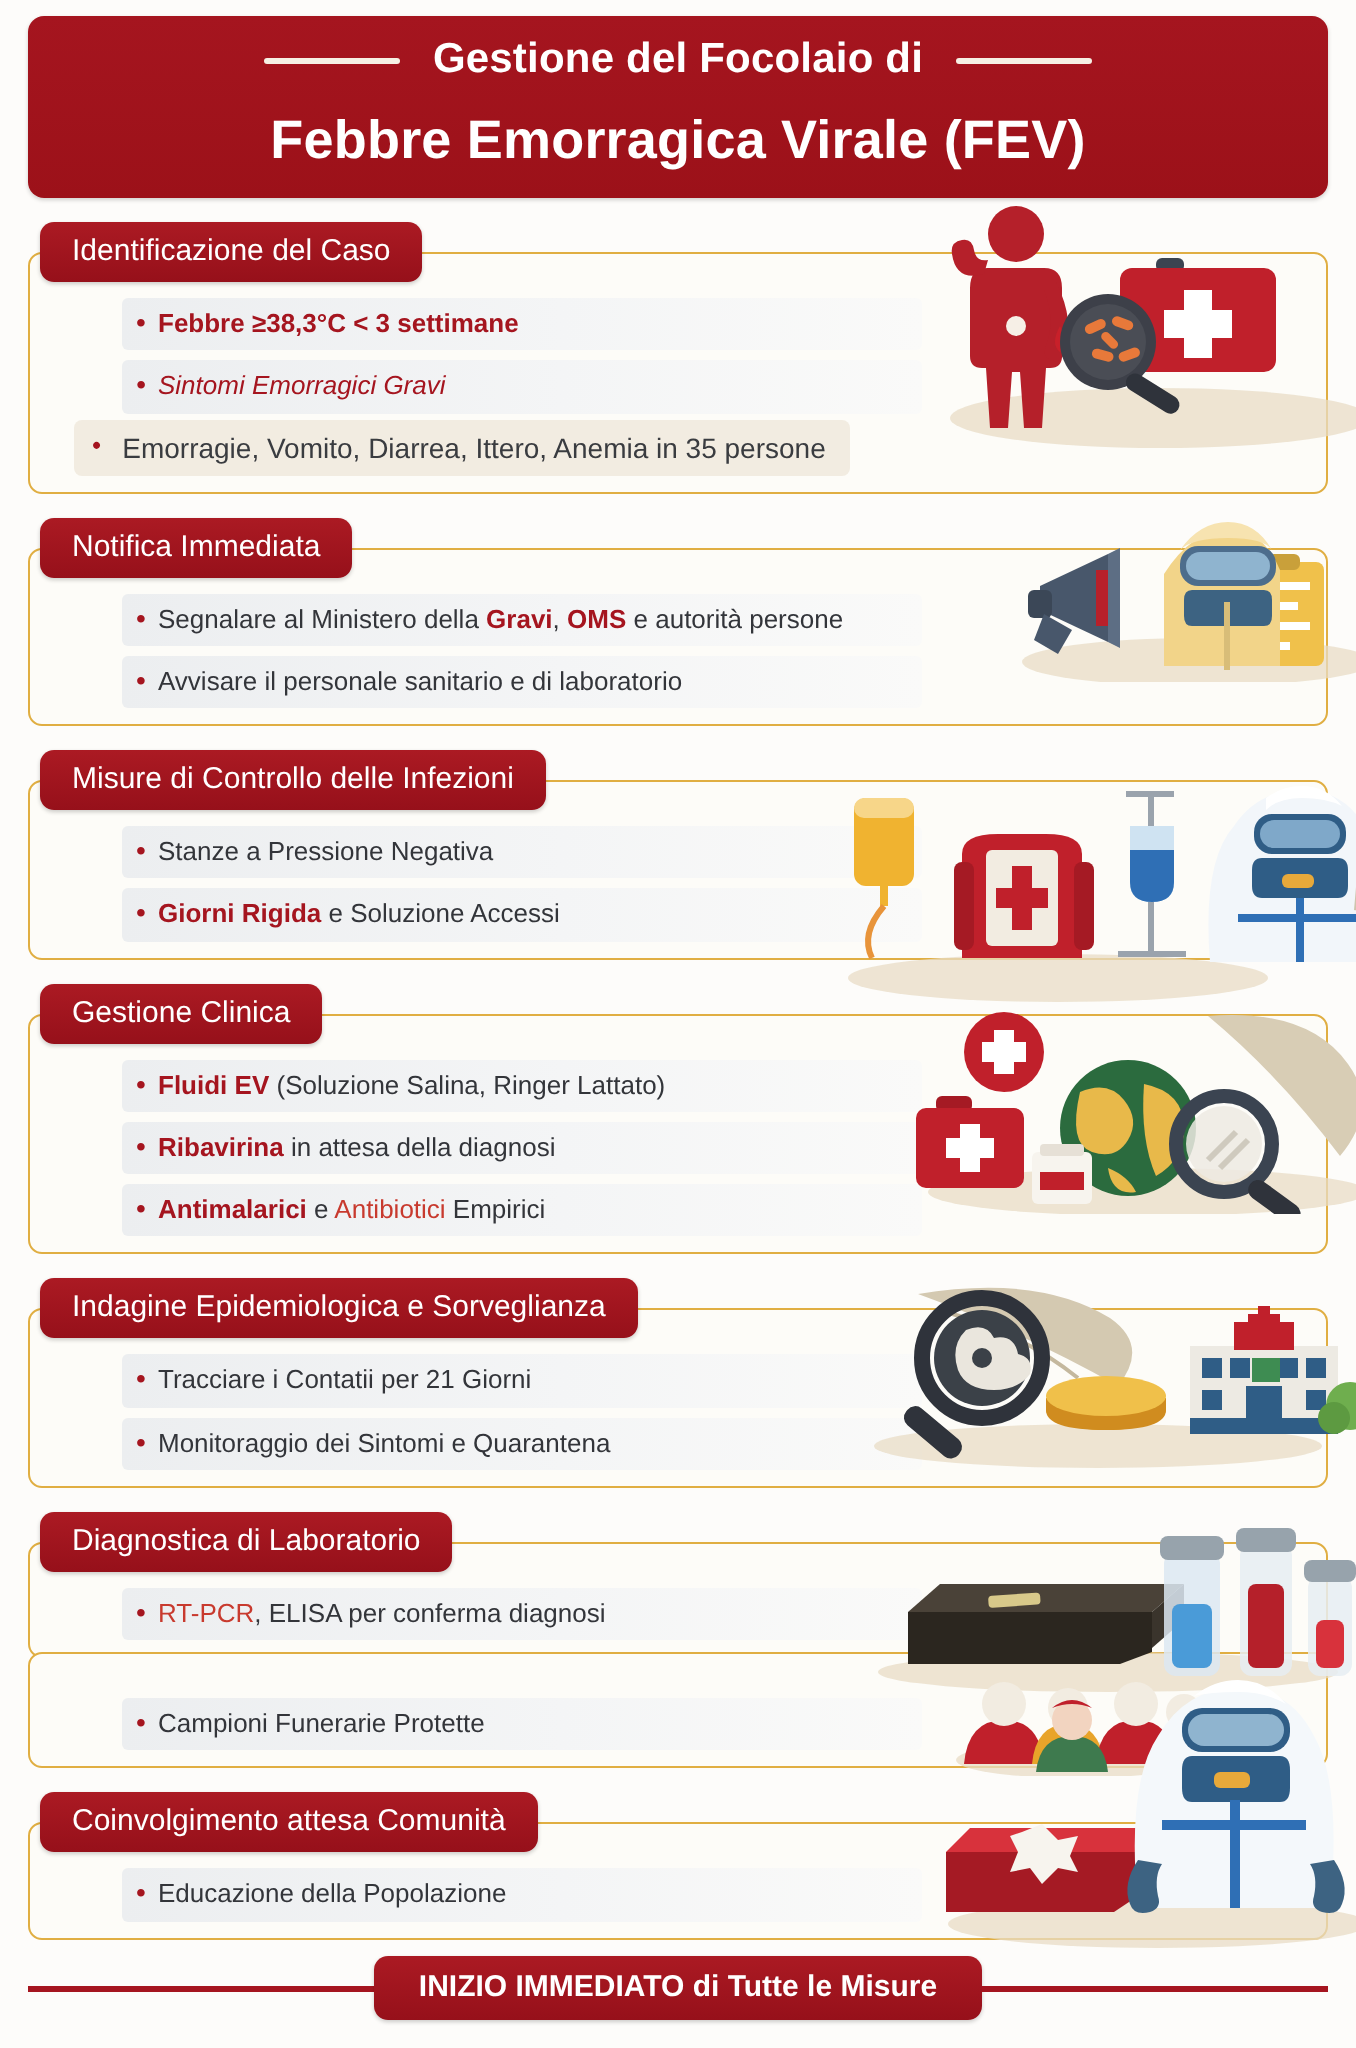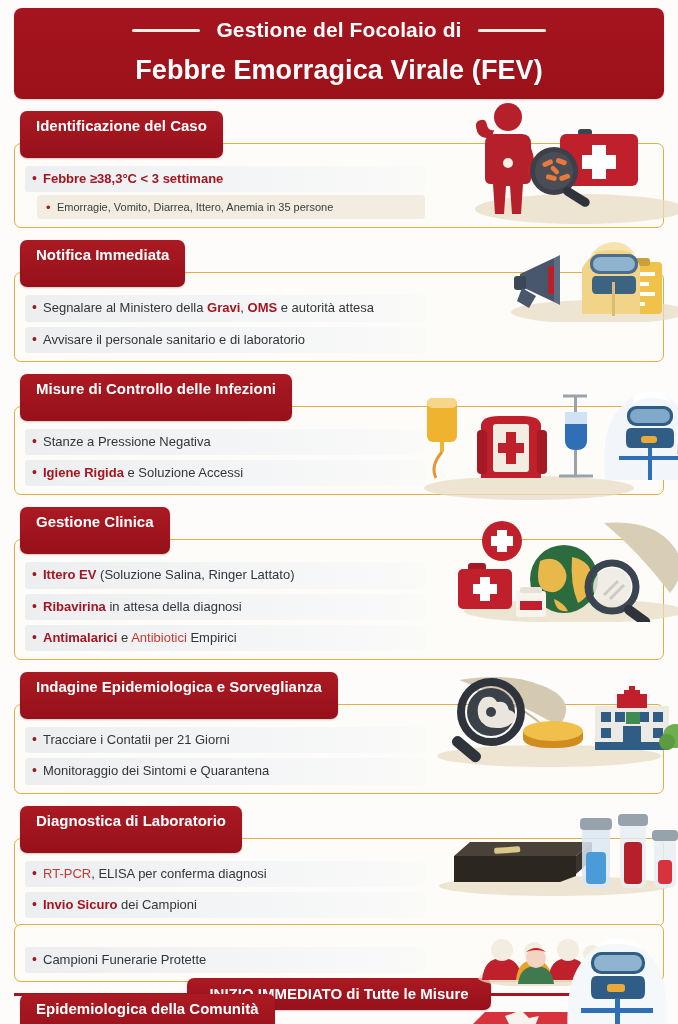--- a/index.html
+++ b/index.html
@@ -28,22 +28,22 @@
   .header-line2 {
     color:#fff; font-size:27px; font-weight:bold; margin-top:13px; letter-spacing:.1px;
   }
 
   
   .section { position:relative; margin-top:12px; }
   .sec-pill {
     position:relative; z-index:5;
     display:inline-block;
     background:linear-gradient(180deg,#ab1a23 0%, #96101a 100%);
-    color:#fff; font-size:15px; font-weight:bold;
-    padding:6px 16px 24px 16px;
+    color:#fff; font-size:15px; font-weight:normal;
+    padding:6px 16px 7px 16px;
     border-radius:7px;
     box-shadow:0 1px 2px rgba(0,0,0,.2);
     margin-left:6px;
   }
   .sec-box {
     position:relative;
     margin-top:-15px;
     border:1.6px solid #e0ae42;
     border-radius:7px;
     background:#fdfcf8;
@@ -53,39 +53,39 @@
   .bullets { position:relative; z-index:3; }
   .bullet {
     position:relative;
     font-size:13px; color:#33353a;
     padding:5px 8px 5px 18px;
     background:linear-gradient(90deg,#eceef0 0%, #f4f5f6 55%, #fafaf9 100%);
     border-radius:3px;
     margin-bottom:5px;
     line-height:1.25;
     max-width:400px;
-    white-space:nowrap; overflow:hidden;
+    white-space:nowrap; overflow:hidden;margin-left:36px;
   }
   .bullet:last-child { margin-bottom:0; }
   .bullet::before {
     content:"•"; position:absolute; left:7px; top:4px;
     color:#a5151f; font-size:14px; line-height:1.25;
   }
   .bullet .hl { color:#a5151f; font-weight:bold; }
   .bullet .hl2 { color:#c83a2e; font-weight:normal; }
   .bullet.em { font-style:italic; color:#a5151f; }
   .sub-bullet {
     position:relative; z-index:3;
     margin-left:12px; margin-top:3px;
     background:#f2ece1;
     border-radius:4px;
-    font-size:11px; color:#3a3c40;
+    font-size:14px; color:#3a3c40;
     padding:6px 8px 6px 20px;
     max-width:388px;
-    white-space:nowrap; overflow:hidden;
+    white-space:nowrap; overflow:hidden;text-align:center;
   }
   .sub-bullet::before {
     content:"•"; position:absolute; left:9px; top:5px;
     color:#a5151f; font-size:13px;
   }
 
   
   .footer {
     position:absolute; left:14px; right:14px; bottom:22px;
     display:flex; align-items:center; justify-content:center;
@@ -115,20 +115,21 @@
       <span class="rule"></span>
     </div>
     <div class="header-line2">Febbre Emorragica Virale (FEV)</div>
   </div>
 
   <div class="section">
     <span class="sec-pill">Identificazione del Caso</span>
     <div class="sec-box">
       <div class="bullets">
         <div class="bullet"><span class="hl">Febbre ≥38,3°C &lt; 3 settimane</span></div>
+        <div class="bullet em">Sintomi Emorragici Gravi</div>
       </div>
       <div class="sub-bullet">Emorragie, Vomito, Diarrea, Ittero, Anemia in 35 persone</div>
     </div>
     <svg class="art" style="left:448px; top:-10px;" width="225" height="125" viewBox="0 0 225 125">
       <ellipse class="shadow-ellipse" cx="118" cy="108" rx="105" ry="15"></ellipse>
       <g fill="#b5202a">
         <circle cx="46" cy="16" r="14"></circle>
         <path d="M32 33 h28 q9 0 9 10 v34 q0 6 -6 6 h-2 l-2 30 h-9 l-2 -28 h-4 l-2 28 h-9 l-2 -30 h-2 q-6 0 -6 -6 v-34 q0 -10 9 -10z"></path>
         <path d="M30 36 q-14 4 -16 -10 q-1 -6 5 -7 q5 -1 6 5 q1 6 7 5z"></path>
         <path d="M66 40 q10 20 4 36 q-2 5 -7 3 q-4 -2 -2 -7 q5 -13 -1 -28z"></path>
@@ -153,21 +154,21 @@
         </g>
         <rect x="104" y="84" width="30" height="9" rx="4.5" fill="#2f333b" transform="rotate(32 104 84)"></rect>
       </g>
     </svg>
   </div>
 
   <div class="section">
     <span class="sec-pill">Notifica Immediata</span>
     <div class="sec-box">
       <div class="bullets">
-        <div class="bullet"><span>Segnalare al Ministero della </span><span class="hl">Gravi</span><span>, </span><span class="hl">OMS</span><span> e autorità attesa</span></div>
+        <div class="bullet"><span>Segnalare al Ministero della </span><span class="hl">Gravi</span><span>, </span><span class="hl">OMS</span><span> e autorità persone</span></div>
         <div class="bullet">Avvisare il personale sanitario e di laboratorio</div>
       </div>
     </div>
     <svg class="art" style="left:490px; top:-8px;" width="185" height="90" viewBox="0 0 185 90">
       <ellipse class="shadow-ellipse" cx="95" cy="80" rx="88" ry="12"></ellipse>
       <g>
         <rect x="118" y="30" width="40" height="52" rx="4" fill="#f0c14b"></rect>
         <rect x="130" y="26" width="16" height="8" rx="3" fill="#c9a03a"></rect>
         <g fill="#fff">
             <rect x="125" y="40" width="26" height="4"></rect>
@@ -192,21 +193,21 @@
         <path d="M18 56 l14 8 l-7 12 l-12 -7z" fill="#48576b"></path>
       </g>
     </svg>
   </div>
 
   <div class="section">
     <span class="sec-pill">Misure di Controllo delle Infezioni</span>
     <div class="sec-box">
       <div class="bullets">
         <div class="bullet">Stanze a Pressione Negativa</div>
-        <div class="bullet"><span class="hl">Igiene Rigida</span><span> e Soluzione Accessi</span></div>
+        <div class="bullet"><span class="hl">Giorni Rigida</span><span> e Soluzione Accessi</span></div>
       </div>
     </div>
     <svg class="art" style="left:405px; top:16px;" width="270" height="110" viewBox="0 0 270 110">
       <ellipse class="shadow-ellipse" cx="110" cy="98" rx="105" ry="12"></ellipse>
       <g>
         <rect x="8" y="8" width="30" height="44" rx="6" fill="#f0b330"></rect>
         <rect x="8" y="8" width="30" height="10" rx="5" fill="#f7d689"></rect>
         <path d="M23 52 v10" stroke="#f0b330" stroke-width="4"></path>
         <path d="M23 62 q-12 14 -6 26" stroke="#e8943a" stroke-width="3" fill="none"></path>
       </g>
@@ -236,21 +237,21 @@
         <rect x="222" y="46" width="16" height="7" rx="3" fill="#e8a93a"></rect>
       </g>
       <path d="M262 18 q16 -6 20 8 q4 14 -4 28 q-6 12 -20 10z" fill="#cfc4ad"></path>
     </svg>
   </div>
 
   <div class="section">
     <span class="sec-pill">Gestione Clinica</span>
     <div class="sec-box">
       <div class="bullets">
-        <div class="bullet"><span class="hl">Ittero EV</span><span> (Soluzione Salina, Ringer Lattato)</span></div>
+        <div class="bullet"><span class="hl">Fluidi EV</span><span> (Soluzione Salina, Ringer Lattato)</span></div>
         <div class="bullet"><span class="hl">Ribavirina</span><span> in attesa della diagnosi</span></div>
         <div class="bullet"><span class="hl">Antimalarici</span><span> e </span><span class="hl2">Antibiotici</span><span> Empirici</span></div>
       </div>
     </div>
     <svg class="art" style="left:440px; top:10px;" width="235" height="105" viewBox="0 0 235 105">
       <ellipse class="shadow-ellipse" cx="120" cy="94" rx="110" ry="12"></ellipse>
       <path d="M150 6 q50 -4 70 24 q16 22 -4 46 q-30 -40 -66 -70z" fill="#d8cdb5"></path>
       <g>
         <circle cx="48" cy="24" r="20" fill="#c0202b"></circle>
         <rect x="43" y="13" width="10" height="22" fill="#fff"></rect>
@@ -326,21 +327,20 @@
         <circle cx="238" cy="70" r="8" fill="#5d9a41"></circle>
       </g>
     </svg>
   </div>
 
   <div class="section">
     <span class="sec-pill">Diagnostica di Laboratorio</span>
     <div class="sec-box">
       <div class="bullets">
         <div class="bullet"><span class="hl2">RT-PCR</span><span>, ELISA per conferma diagnosi</span></div>
-        <div class="bullet"><span class="hl">Invio Sicuro</span><span> dei Campioni</span></div>
       </div>
     </div>
     <svg class="art" style="left:420px; top:2px;" width="250" height="88" viewBox="0 0 250 88">
       <ellipse class="shadow-ellipse" cx="120" cy="78" rx="115" ry="10"></ellipse>
       <g>
         <path d="M20 48 l16 -14 h122 l-16 14 z" fill="#4a4238"></path>
         <path d="M20 48 h122 v20 l-16 6 h-106 z" fill="#2b261f"></path>
         <path d="M142 48 l16 -14 v18 l-16 14z" fill="#3a342c"></path>
         <rect x="60" y="40" width="26" height="6" rx="2" fill="#d8c98a" transform="rotate(-4 60 40)"></rect>
       </g>
@@ -376,21 +376,21 @@
         <path d="M100 64 q2 -18 16 -18 q14 0 16 18z" fill="#e8a42a"></path>
         <circle cx="116" cy="38" r="9" fill="#f2ece1"></circle>
         <path d="M42 68 q2 -18 18 -18 q16 0 18 18z" fill="#3e7a4e"></path>
         <circle cx="60" cy="42" r="10" fill="#f2d4c0"></circle>
         <path d="M50 36 q10 -8 20 0 q-10 -4 -20 0z" fill="#c0202b"></path>
       </g>
     </svg>
   </div>
 
   <div class="section">
-    <span class="sec-pill">Epidemiologica della Comunità</span>
+    <span class="sec-pill">Coinvolgimento attesa Comunità</span>
     <div class="sec-box">
       <div class="bullets">
         <div class="bullet">Educazione della Popolazione</div>
 
       </div>
     </div>
     <svg class="art" style="left:445px; top:-62px;" width="230" height="140" viewBox="0 0 230 140">
       <ellipse class="shadow-ellipse" cx="120" cy="128" rx="105" ry="12"></ellipse>
       <g>
         <path d="M14 92 l12 -12 h96 l-12 12z" fill="#d8323c"></path>

